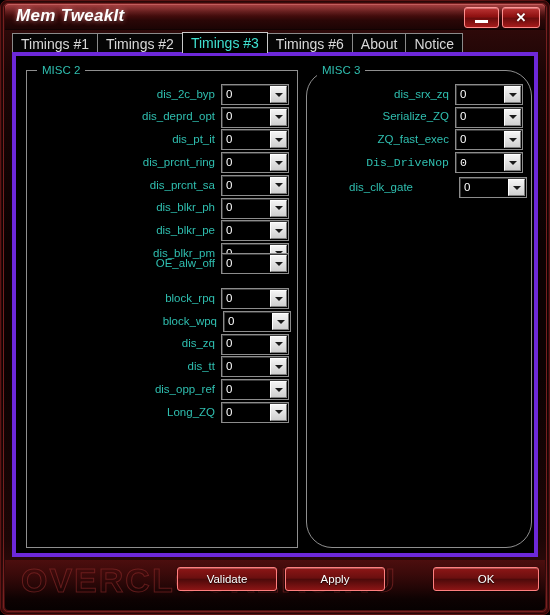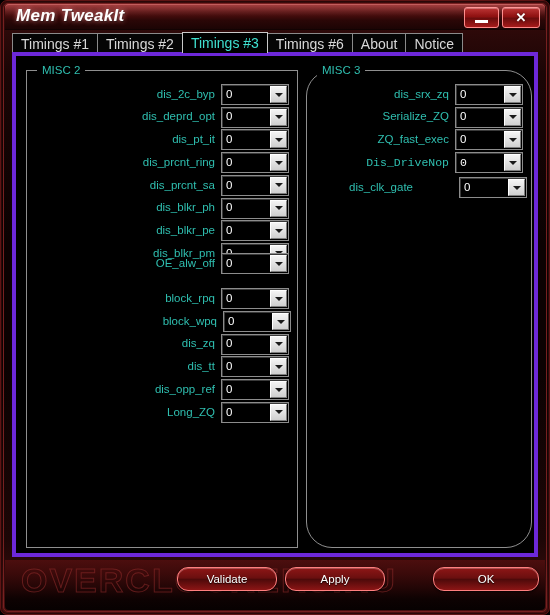--- a/index.html
+++ b/index.html
@@ -254,21 +254,21 @@
     line-height: 1;
   }
   .btn-row {
     position: absolute;
     right: 6px; top: 7px;
     display: flex;
     gap: 8px;
   }
   .action-btn {
     width: 100px; height: 24px;
-    border-radius: 11px;
+    border-radius: 3px;
     border: 1px solid #ff7f7f;
     background: linear-gradient(180deg,#8e1616 0%, #6a0f0f 45%, #4e0a0a 52%, #8c1515 100%);
     box-shadow: inset 0 1px 0 rgba(255,255,255,0.25), 0 1px 2px rgba(0,0,0,0.7);
     color: #ffffff;
     font-size: 11.5px;
     display: flex;
     align-items: center;
     justify-content: center;
     cursor: pointer;
     text-shadow: 0 1px 1px rgba(0,0,0,0.8);

